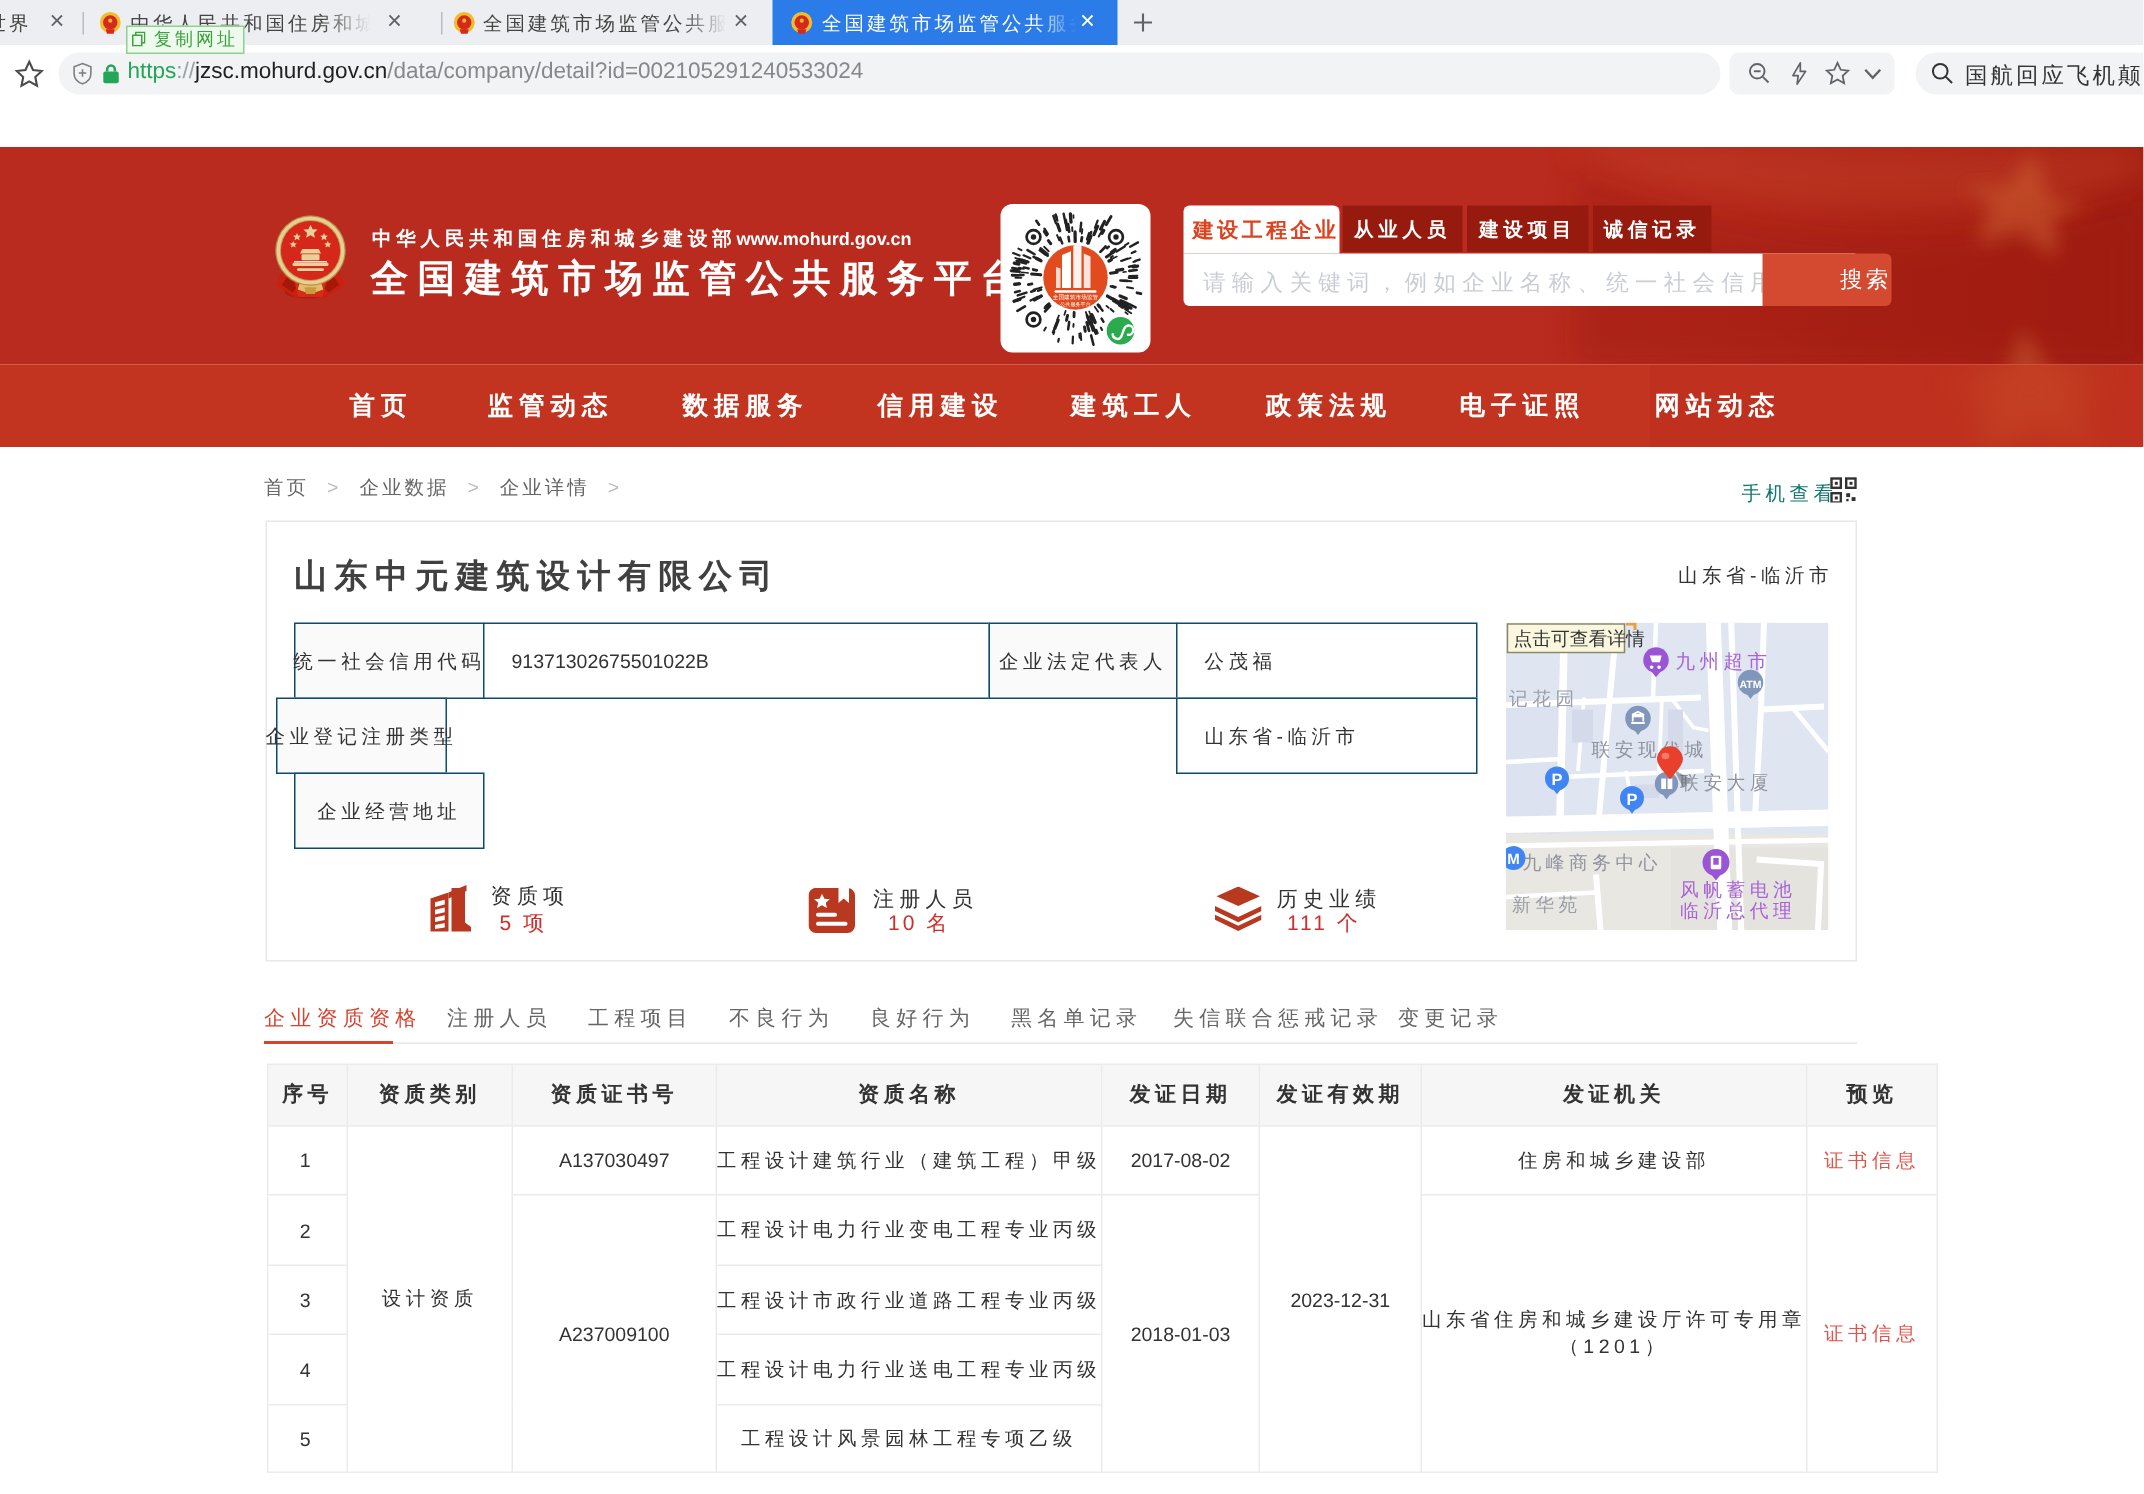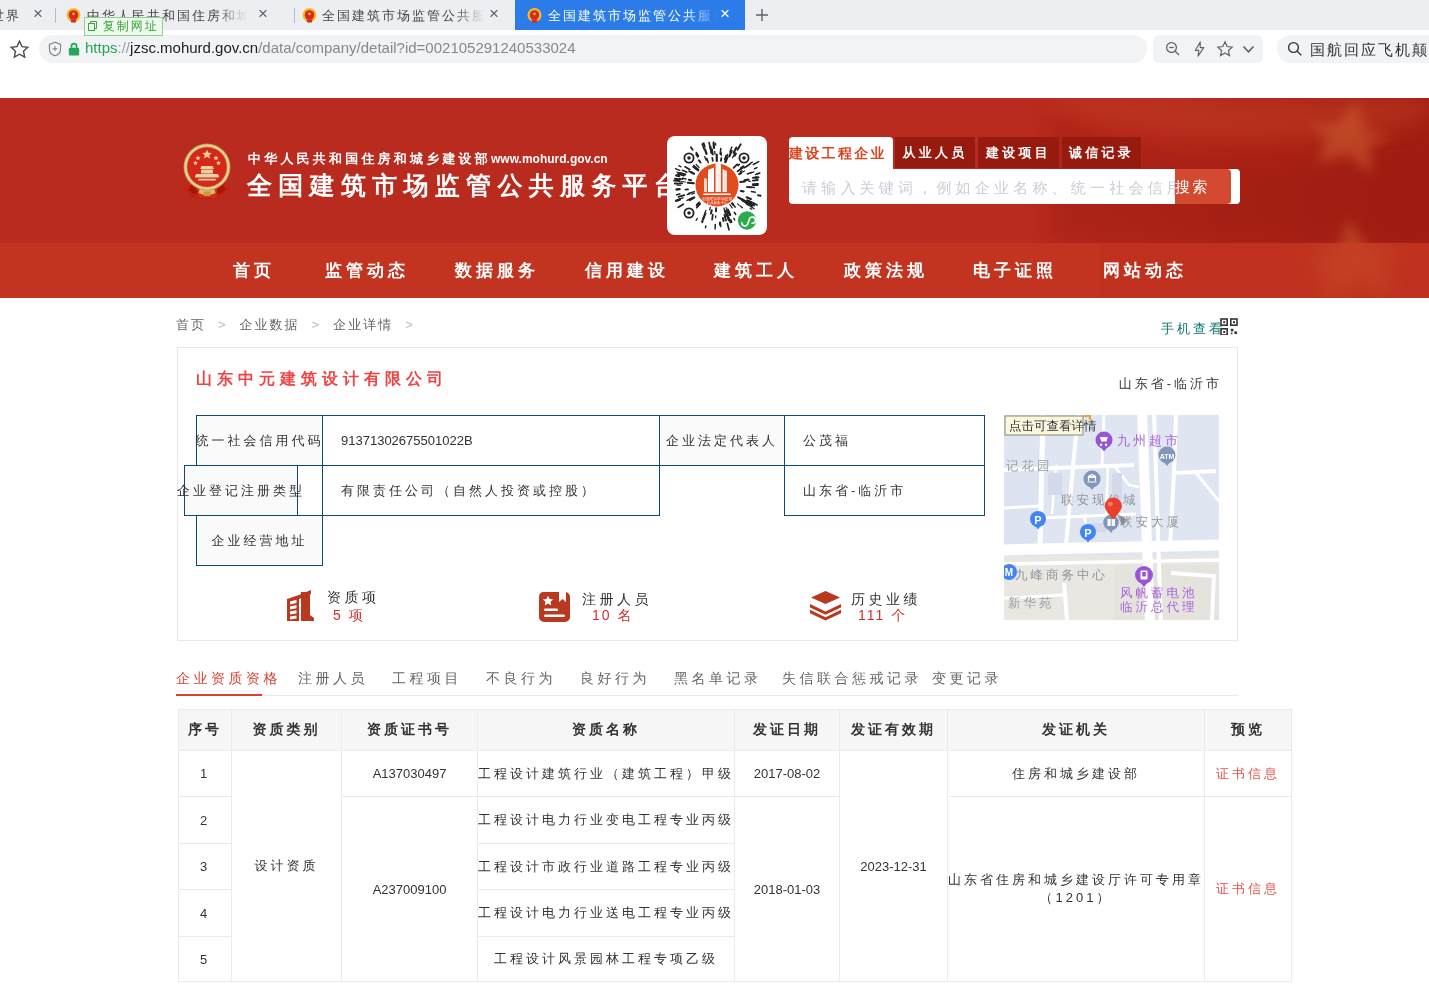--- a/index.html
+++ b/index.html
@@ -20,30 +20,30 @@
 #tooltip{position:absolute;left:84px;top:17px;width:79px;height:19px;background:#effaef;border:1px solid #8ed08e;color:#3aa33c;font-size:12px;line-height:17px;text-align:center;z-index:60}
 
 #hdr{position:absolute;left:0;top:98px;width:1429px;height:145px;background:#b92b1e;overflow:hidden}
 #nav{position:absolute;left:0;top:243px;width:1429px;height:55px;background:#c23420;overflow:hidden}
 .navitem{position:absolute;top:0;height:55px;line-height:55px;color:#fff;font-size:17px;font-weight:bold;transform:translateX(-50%);white-space:nowrap}
 #hline1{position:absolute;left:248px;top:52px;color:#fff;font-size:13px;font-weight:bold;white-space:nowrap;z-index:5}
 #hline2{position:absolute;left:247px;top:71px;color:#fff;font-size:25px;font-weight:bold;white-space:nowrap;letter-spacing:0px;z-index:5}
 #qrbox{position:absolute;left:667px;top:38px;width:100px;height:99px;background:#fff;border-radius:8px;z-index:5}
 
 .stab{position:absolute;top:39px;height:31px;background:#971a0e;color:#fff;font-size:13px;font-weight:bold;text-align:center;line-height:31px;z-index:5}
-#stab0{position:absolute;left:789px;top:39px;width:104px;height:32px;background:#fff;color:#dc4420;font-weight:bold;font-size:14px;text-align:left;line-height:33px;z-index:5;border-radius:4px 4px 0 0}
+#stab0{position:absolute;left:789px;top:39px;width:104px;height:32px;background:#fff;color:#dc4420;font-weight:bold;font-size:14px;text-align:right;line-height:33px;z-index:5;border-radius:4px 4px 0 0}
 #sinput{position:absolute;left:789px;top:70.5px;width:451px;height:35.5px;background:#fff;border-radius:0 4px 4px 4px;z-index:5}
 #sinput span{position:absolute;left:13px;top:10px;font-size:15px;color:#c9cdd6}
-#sbtn{position:absolute;left:386px;top:0;width:56px;height:35.5px;background:#d44a30;color:#fff;font-size:15px;text-align:left;line-height:35px;border-radius:0 4px 4px 0}
+#sbtn{position:absolute;left:386px;top:0;width:86px;height:35.5px;background:#d44a30;color:#fff;font-size:15px;text-align:right;line-height:35px;border-radius:0 4px 4px 0}
 
 #crumb{position:absolute;left:176px;top:316px;font-size:13px;color:#666}
 #crumb .sep{color:#bbb;margin:0 12px}
 #mview{position:absolute;left:1161px;top:320px;font-size:13px;color:#0f766e}
 #card1{position:absolute;left:177px;top:347px;width:1061px;height:294px;border:1px solid #e8e8e8;background:#fff}
-#cotitle{position:absolute;left:196px;top:369px;font-size:16px;font-weight:bold;color:#ef4444}
+#cotitle{position:absolute;left:196px;top:369px;font-size:22px;font-weight:bold;color:#404040}
 #coloc{position:absolute;right:207px;top:375px;font-size:13px;color:#333}
 
 .it{position:absolute;background:#fff;border:1px solid #0c4a6e;font-size:13px;color:#333;white-space:nowrap}
 .itl{background:#fafafa;text-align:center}
 .itc{display:flex;align-items:center;justify-content:center}
 .itv{display:flex;align-items:center;padding-left:18px}
 
 .statnum{color:#ce2f2b}
 
 .t2{position:absolute;top:670px;font-size:14px;color:#666;white-space:nowrap}
@@ -448,21 +448,20 @@
 
   <div id="card1"></div>
   <div id="cotitle">山东中元建筑设计有限公司</div>
   <div id="coloc">山东省-临沂市</div>
 
   <div class="it itl itc" style="left:196px;top:415px;width:127px;height:51px">统一社会信用代码</div>
   <div class="it itv lat" style="left:322px;top:415px;width:338px;height:51px">91371302675501022B</div>
   <div class="it itl itc" style="left:659px;top:415px;width:126px;height:51px">企业法定代表人</div>
   <div class="it itv" style="left:784px;top:415px;width:201px;height:51px">公茂福</div>
   <div class="it itl itc" style="left:184px;top:465px;width:114px;height:51px">企业登记注册类型</div>
-  <div class="it itv" style="left:322px;top:465px;width:338px;height:51px">有限责任公司（自然人投资或控股）</div>
   <div class="it itv" style="left:784px;top:465px;width:201px;height:51px">山东省-临沂市</div>
   <div class="it itl itc" style="left:196px;top:515px;width:127px;height:51px">企业经营地址</div>
 
   <svg class="abs" style="left:284px;top:589px" width="32" height="34" viewBox="0 0 32 34">
     <g fill="#b8391f">
       <path d="M15 6 L27 1 L27 5 L15 10 Z"></path>
       <rect x="17" y="3" width="9" height="29"></rect>
       <path d="M26 26 L30 29 L30 32 L26 32 Z"></path>
       <path d="M3 10 L15 6 L15 32 L3 32 Z M6 12.5 L12.5 10.8 L12.5 14 L6 15.6 Z M6 17.5 L12.5 16 L12.5 19.2 L6 20.6 Z M6 22.6 L12.5 21.2 L12.5 24.4 L6 25.6 Z M6 27.6 L12.5 26.4 L12.5 29.4 L6 30.4 Z" fill-rule="evenodd"></path>
     </g>

